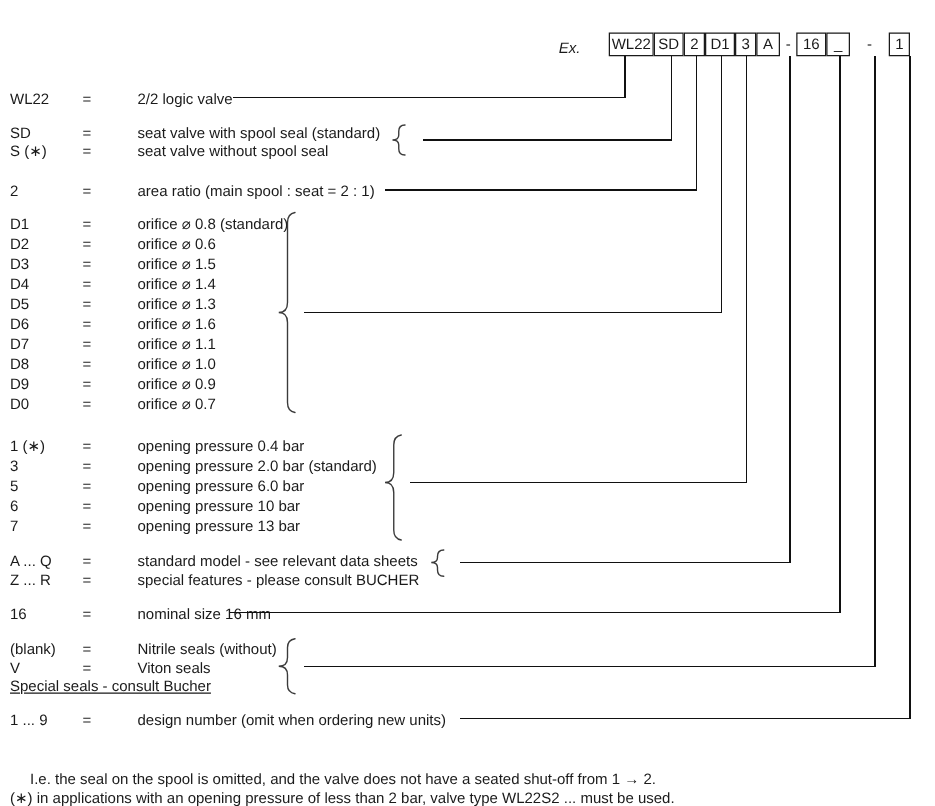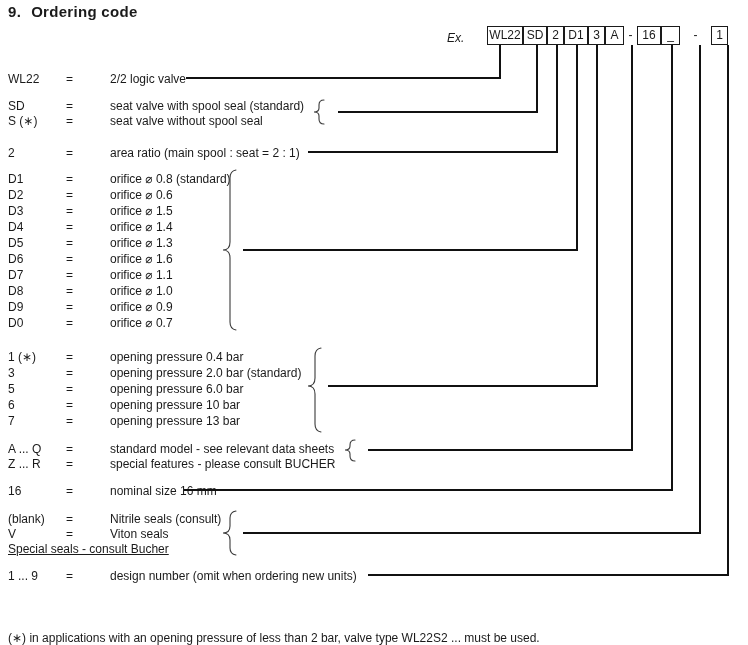--- a/index.html
+++ b/index.html
@@ -106,23 +106,20 @@
     width: 748px;
     height: 645px;
     pointer-events: none;
   }
 </style>
 </head>
 <body>
 
 <div id="page">
 
-  <div id="heading">
-    <span class="num">9.</span><span>Ordering code</span>
-  </div>
 
   <div id="ex-label">Ex.</div>
 
   <div id="code-boxes">
       <div class="code-box" style="left: 487px; width: 36px;">WL22</div>
       <div class="code-box" style="left: 523px; width: 24px;">SD</div>
       <div class="code-box" style="left: 547px; width: 17px;">2</div>
       <div class="code-box" style="left: 564px; width: 24px;">D1</div>
       <div class="code-box" style="left: 588px; width: 17px;">3</div>
       <div class="code-box" style="left: 605px; width: 19px;">A</div>
@@ -240,38 +237,39 @@
         <span class="val">special features - please consult BUCHER</span>
       </div>
       <div class="row" style="left: 8px; top: 484px;">
         <span class="key">16</span>
         <span class="eq">=</span>
         <span class="val">nominal size 16 mm</span>
       </div>
       <div class="row" style="left: 8px; top: 512px;">
         <span class="key">(blank)</span>
         <span class="eq">=</span>
-        <span class="val">Nitrile seals (consult)</span>
+        <span class="val">Nitrile seals (without)</span>
       </div>
       <div class="row" style="left: 8px; top: 527px;">
         <span class="key">V</span>
         <span class="eq">=</span>
         <span class="val">Viton seals</span>
       </div>
       <div class="row noeq" style="left: 8px; top: 542px;">
         <span class="key">Special seals - consult Bucher</span>
       </div>
       <div class="row" style="left: 8px; top: 569px;">
         <span class="key">1 ... 9</span>
         <span class="eq">=</span>
         <span class="val">design number (omit when ordering new units)</span>
       </div>
     </div>
 
   <div class="note" style="left:8px; top:598px;margin-top:33px;">(∗) in applications with an opening pressure of less than 2 bar, valve type WL22S2 ... must be used.</div>
+  <div class="note" style="left:24px; top:616px;">I.e. the seal on the spool is omitted, and the valve does not have a seated shut-off from 1 → 2.</div>
 
   <svg id="lines" viewBox="0 0 748 645">
     <g stroke="#111111" stroke-width="1.1" fill="none" shape-rendering="crispEdges">
 
       <path d="M 186 78 L 500 78 L 500 45"></path>
 
       <path d="M 338 112 L 537 112 L 537 45"></path>
 
       <path d="M 308 152 L 557 152 L 557 45"></path>
 

